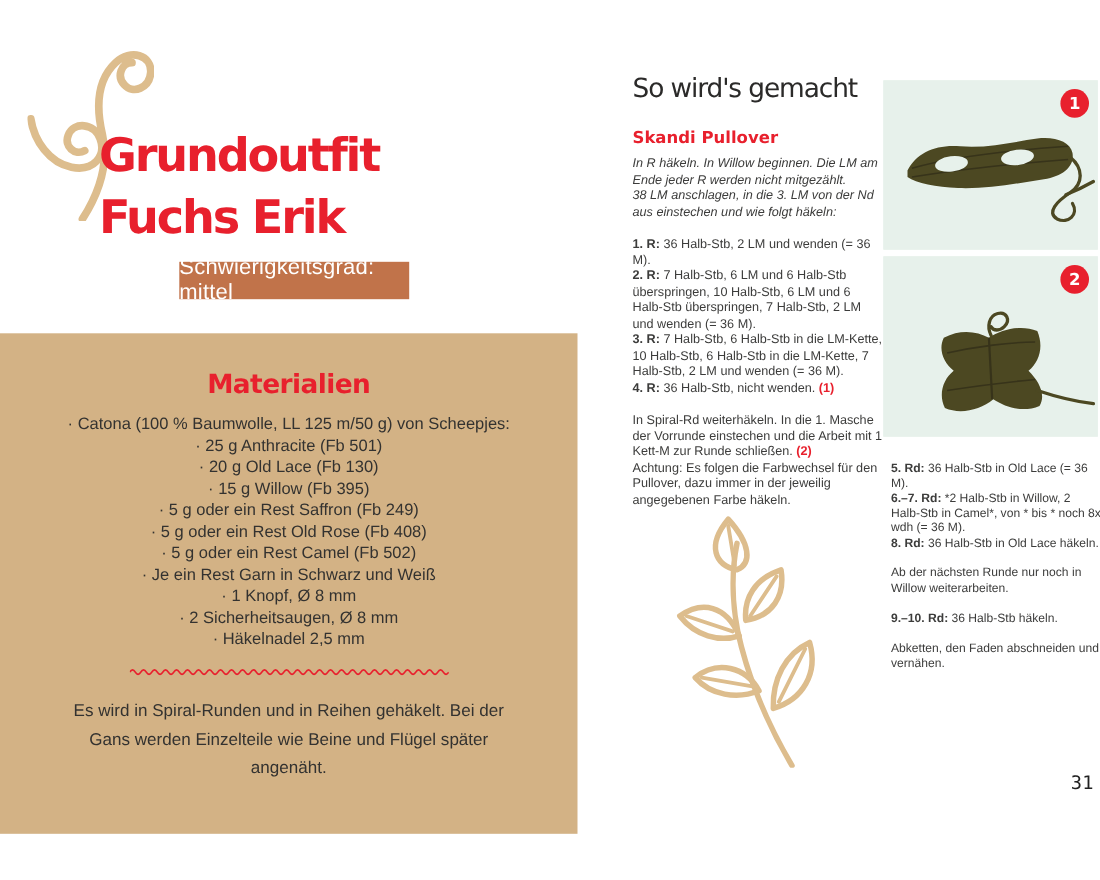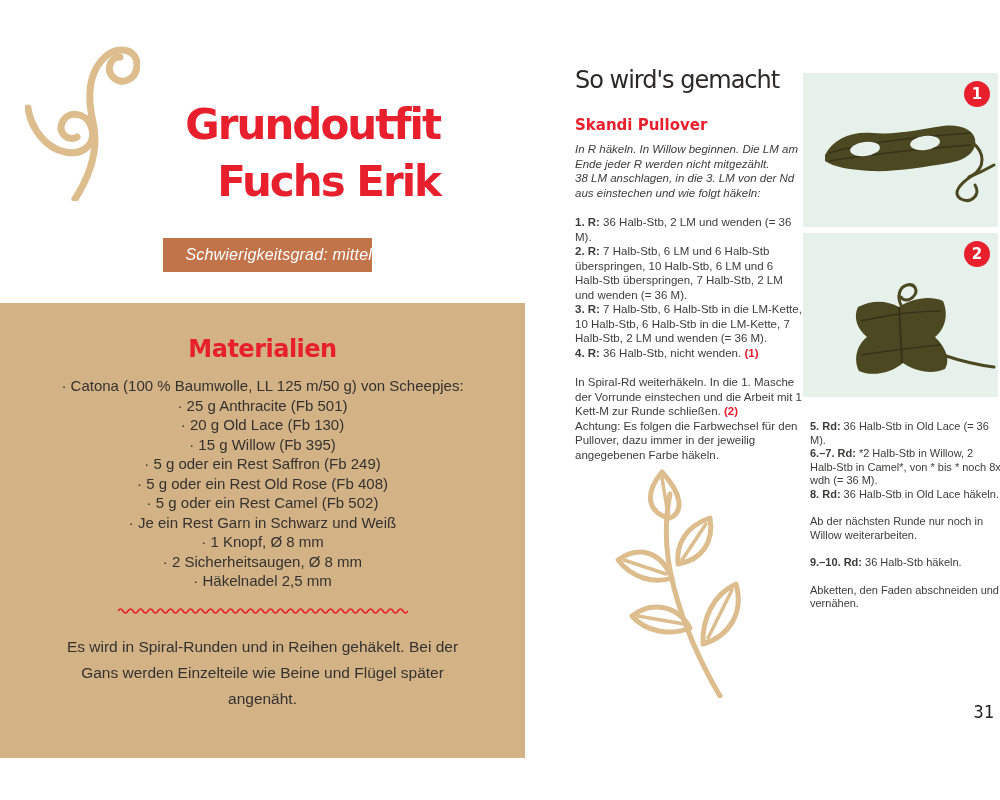--- a/index.html
+++ b/index.html
@@ -12,26 +12,26 @@
     --olive-dark:#37331a;
     --ink:#3c3c3b;
   }
   *{margin:0;padding:0;box-sizing:border-box;}
   html,body{background:#fff;}
   .sheet{position:relative;width:1000px;height:800px;background:#ffffff;overflow:hidden;
          font-family:"Liberation Sans",sans-serif;color:var(--ink);}
 
   
   .swirl{position:absolute;left:25px;top:36px;}
-  .title{position:absolute;left:90px;top:96px;width:350px;text-align:right;
+  .title{position:absolute;left:90px;top:112px;width:350px;text-align:left;
          font-family:"DejaVu Sans",sans-serif;font-weight:700;color:var(--red);
          font-size:42px;line-height:57px;letter-spacing:-2px;}
   .badge{position:absolute;left:163px;top:238px;width:209px;height:34px;
          background:var(--rust);color:#fff;display:flex;align-items:center;justify-content:flex-end;
-         font-size:16px;letter-spacing:.2px;font-style:italic;}
+         font-size:20px;letter-spacing:.2px;}
   .tan-panel{position:absolute;left:0;top:303px;width:525px;height:455px;background:var(--tan);
              text-align:center;}
   .materials-heading{margin-top:32px;font-family:"DejaVu Sans",sans-serif;font-weight:700;
                      color:var(--red);font-size:24px;letter-spacing:-.5px;}
   .materials-list{margin-top:13px;font-size:15px;line-height:19.5px;color:#333230;}
   .wavy{display:block;margin:15px auto 0 auto;}
   .panel-note{margin:18px auto 0 auto;width:432px;font-size:15.5px;line-height:26px;color:#333230;text-align:center;}
 
   
   .mid-col{position:absolute;left:575px;top:66px;width:228px;}

